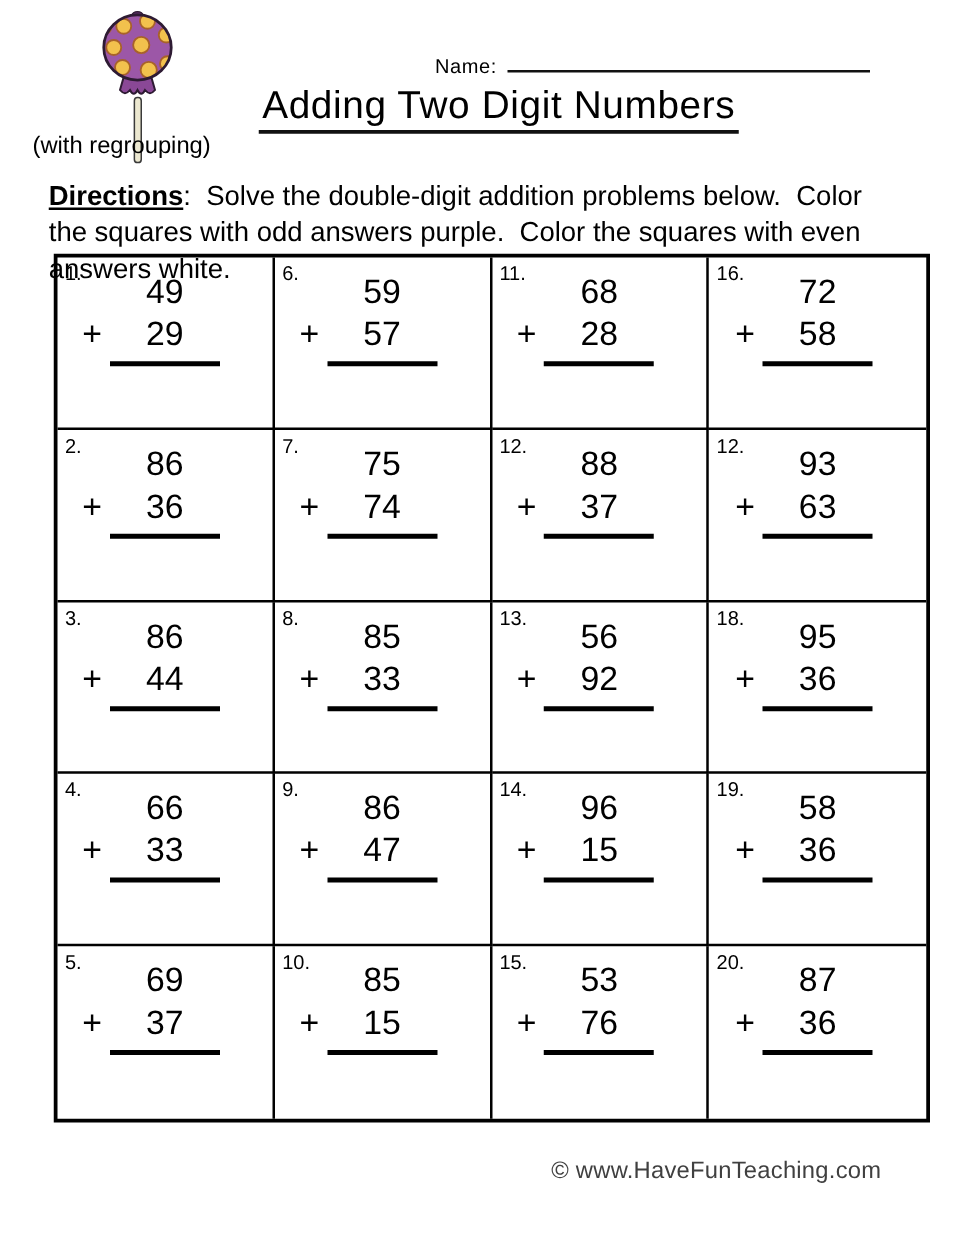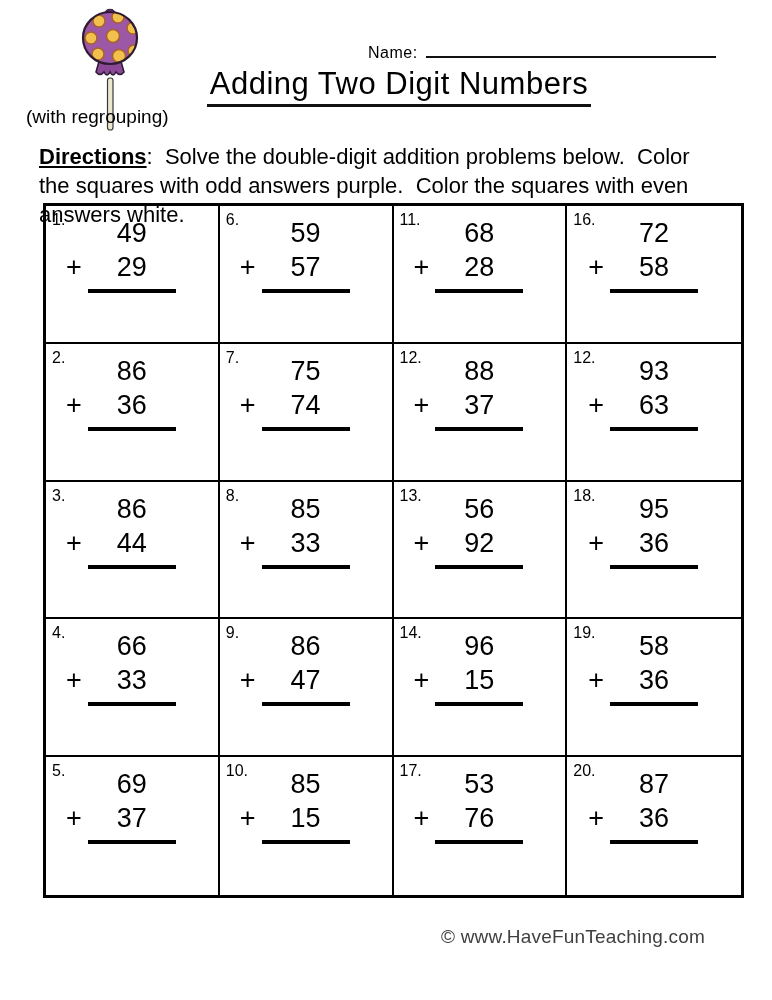--- a/index.html
+++ b/index.html
@@ -10,21 +10,21 @@
     width: 772px;
     height: 1000px;
     background: #fff;
     overflow: hidden;
   }
 
   
   .lollipop { position: absolute; left: 80px; top: 8px; }
 
   
-  .name-row { position: absolute; left: 348px; top: 40px; font-size: 16px; margin-left: 20px; }
+  .name-row { position: absolute; left: 348px; top: 40px; font-size: 16px; }
   .name-label { letter-spacing: 0.5px; }
   .name-line {
     display: inline-block; width: 290px; height: 18px;
     border-bottom: 2px solid #111; margin-left: 8px; vertical-align: baseline;
   }
 
   
   .title-wrap { position: absolute; left: 26px; right: 0; top: 66px; text-align: center; }
   .title {
     display: inline-block; font-size: 31px; letter-spacing: 0.5px;
@@ -291,21 +291,21 @@
       <span class="pnum">10.</span>
       <div class="prob">
         <div class="top-addend">85</div>
         <div class="row2">
           <span class="plus">+</span><span>15</span>
         </div>
         <div class="answer-line"></div>
       </div>
     </div>
     <div class="cell">
-      <span class="pnum">17.</span>
+      <span class="pnum">15.</span>
       <div class="prob">
         <div class="top-addend">53</div>
         <div class="row2">
           <span class="plus">+</span><span>76</span>
         </div>
         <div class="answer-line"></div>
       </div>
     </div>
     <div class="cell">
       <span class="pnum">20.</span>

